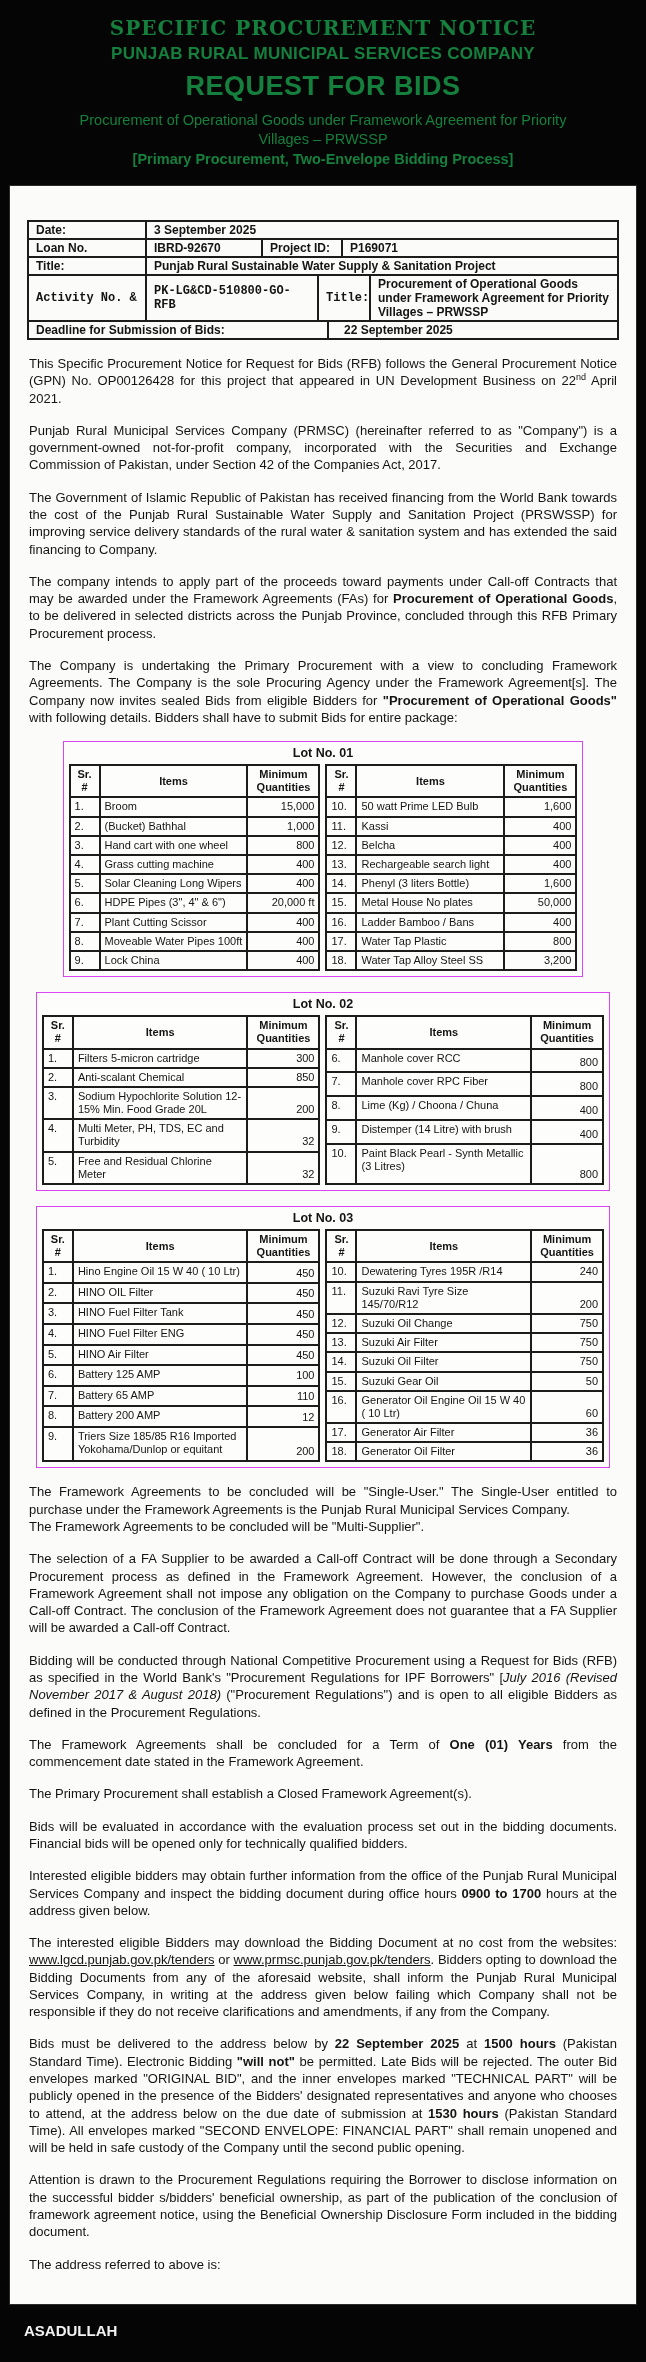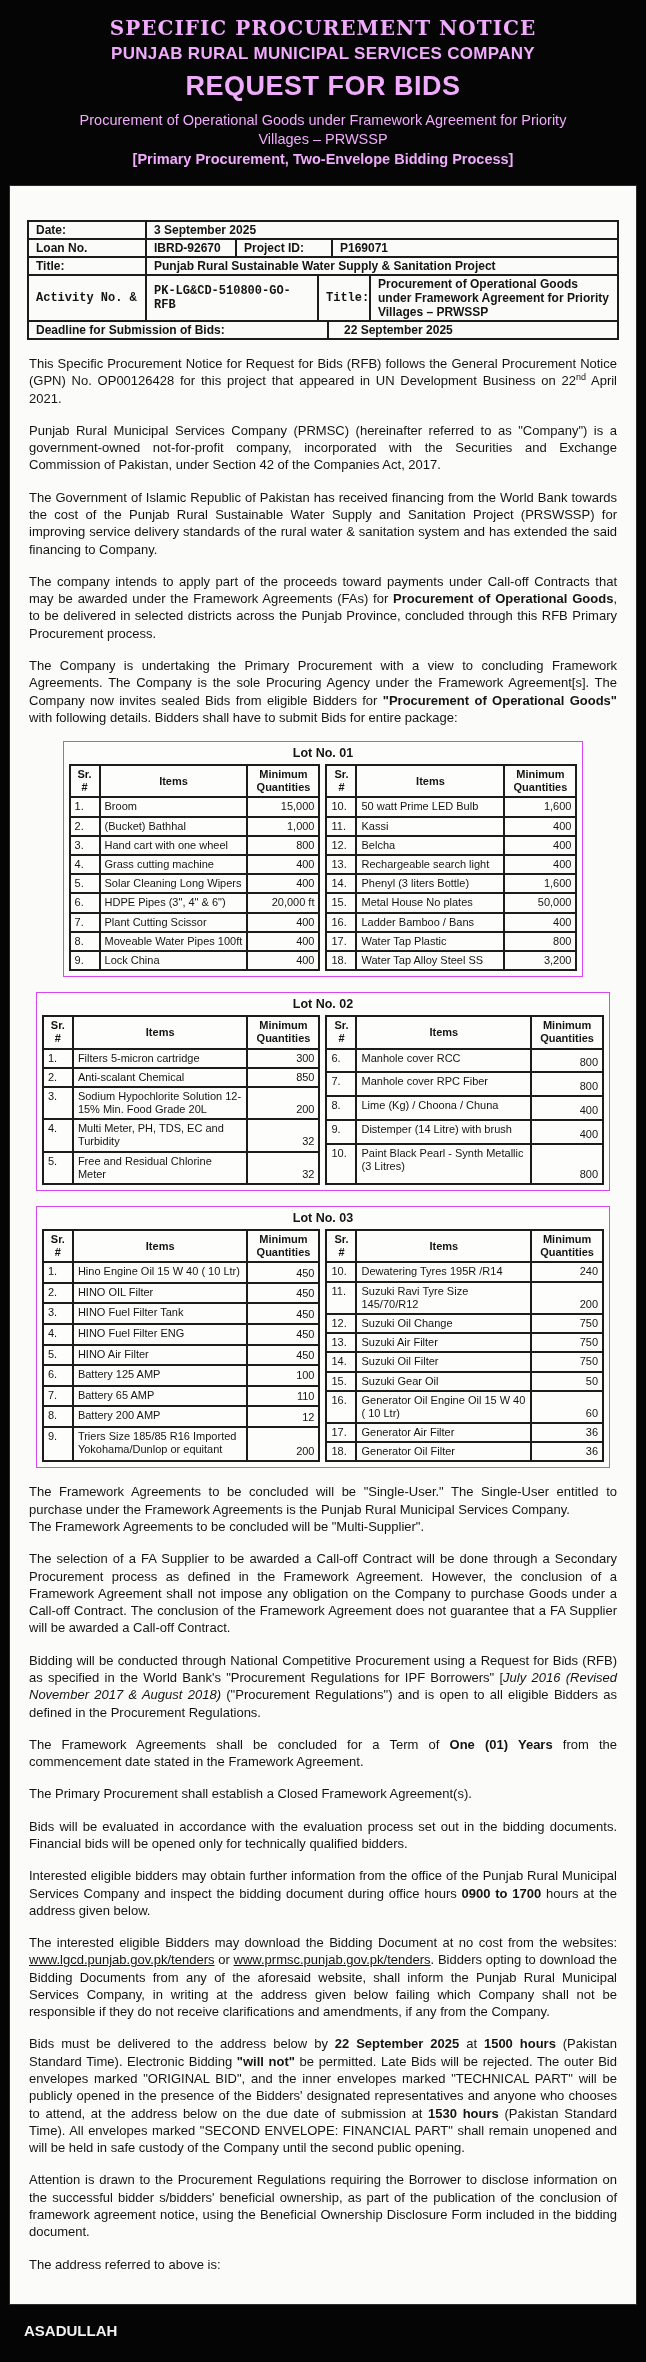--- a/index.html
+++ b/index.html
@@ -4,21 +4,21 @@
 <style>
   * { box-sizing: border-box; margin: 0; padding: 0; }
   html { background:#000; }
   body {
     width: 646px; min-height: 2362px; margin: 0 auto;
     background: #050505;
     font-family: "Liberation Sans", sans-serif;
     color: #161616;
   }
   
-  .header { text-align: center; color: #f0abfc; padding: 16px 22px 10px; }
+  .header { text-align: center; color: #15803d; padding: 16px 22px 10px; }
   .h1 {
     font-family: "DejaVu Serif", serif; font-weight: bold;
     font-size: 20px; letter-spacing: 1px;
   }
   .h2 { font-size: 17px; font-weight: bold; margin-top: 4px; letter-spacing: .3px; }
   .h3 { font-size: 27px; font-weight: bold; margin-top: 7px; letter-spacing: .5px; }
   .h4 { font-size: 14.5px; margin-top: 9px; line-height: 1.3; padding: 0 55px; }
   .h5 { font-size: 14.5px; font-weight: bold; margin-top: 2px; }
 
   
@@ -27,22 +27,22 @@
     padding: 34px 17px 16px; color: #141414;
   }
 
   
   .itbl { border: 2px solid #1c1c1c; font-weight: bold; font-size: 12px; }
   .itbl .row { display: flex; border-bottom: 2px solid #1c1c1c; }
   .itbl .row:last-child { border-bottom: none; gap: 8px; }
   .itbl .cell { padding: 1px 7px; border-right: 2px solid #1c1c1c; }
   .itbl .cell.last { border-right: none; flex: 1; }
   .w-a  { width: 118px; flex: none; }
-  .w-b  { width: 90px; flex: none; }
-  .w-c  { width: 96px;  flex: none; }
+  .w-b  { width: 116px; flex: none; }
+  .w-c  { width: 80px;  flex: none; }
   .w-b2 { width: 172px; flex: none; }
   .w-c2 { width: 52px;  flex: none; }
   .w-d  { width: 300px; flex: none; }
   .vmid { display: flex; align-items: center; font-family: Liberation Mono, monospace; }
 
   
   .para { font-size: 13px; line-height: 1.33; text-align: justify; margin: 15px 2px; }
   .b { font-weight: bold; }
   .i { font-style: italic; }
   .u { text-decoration: underline; }

